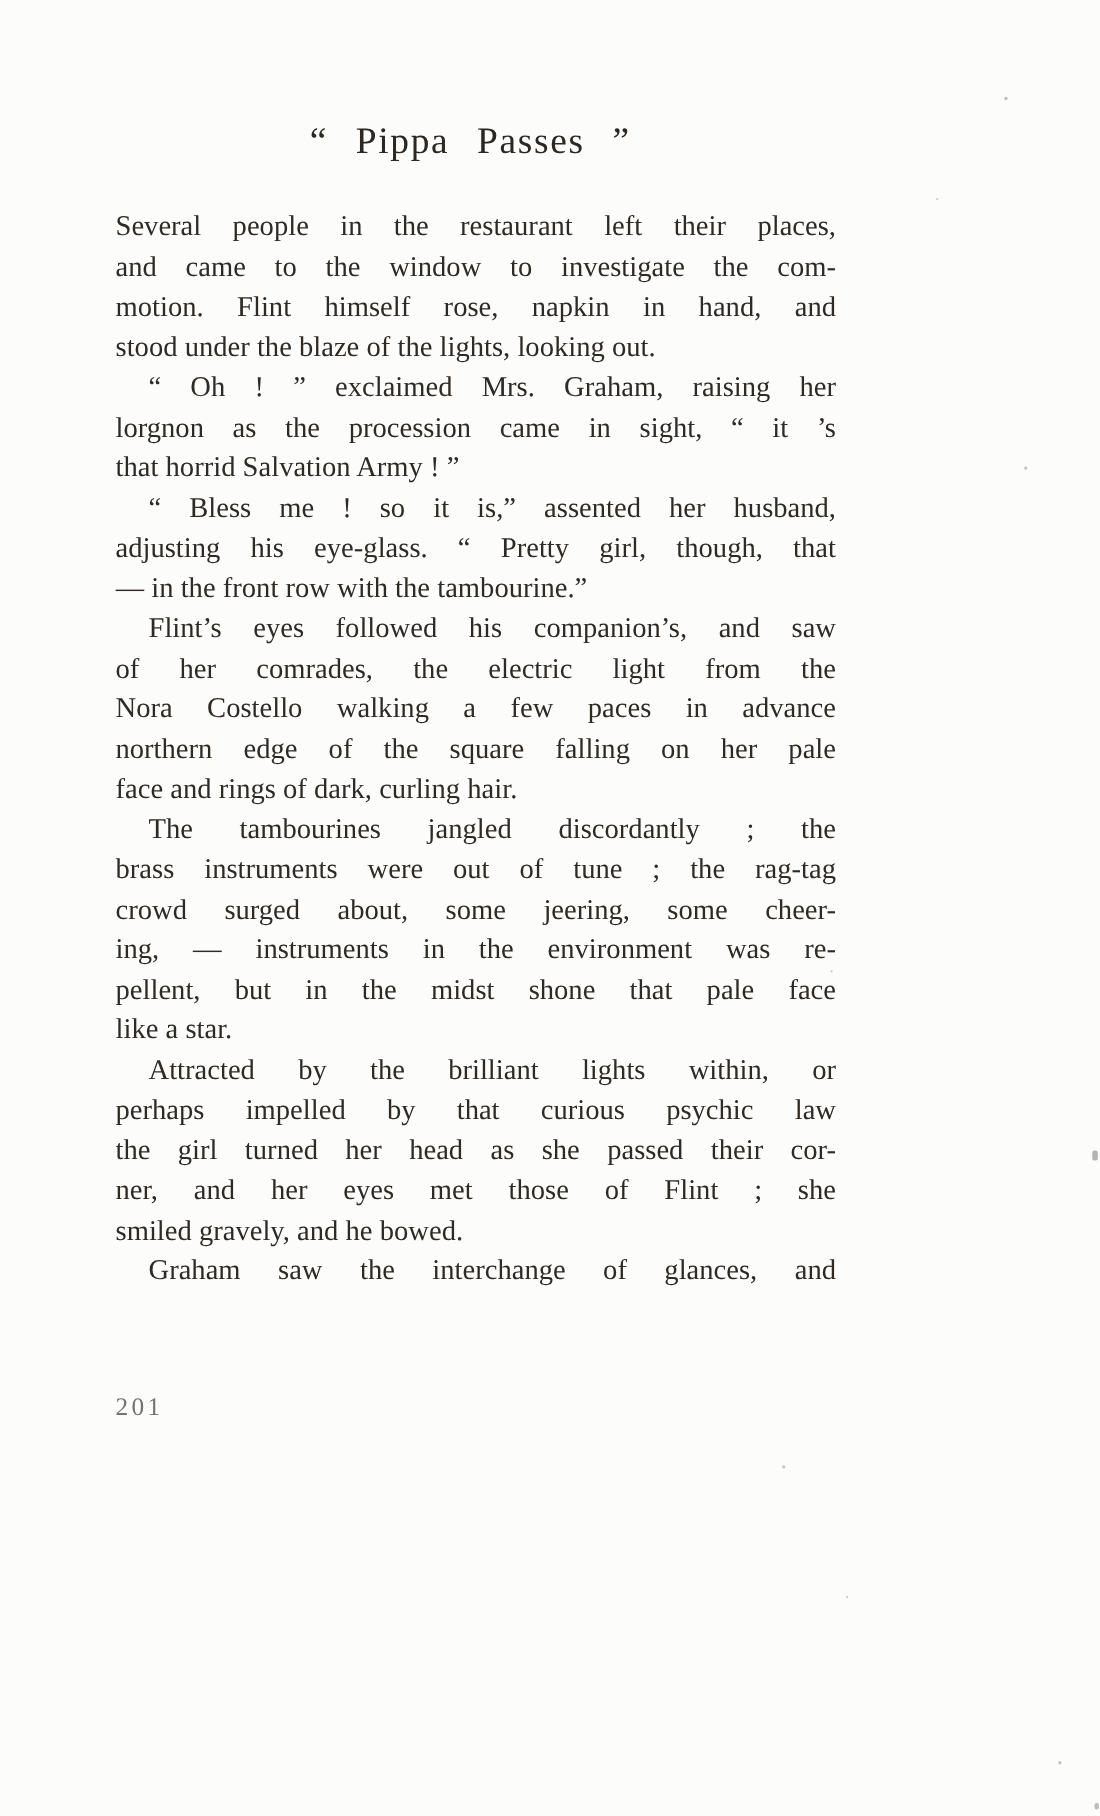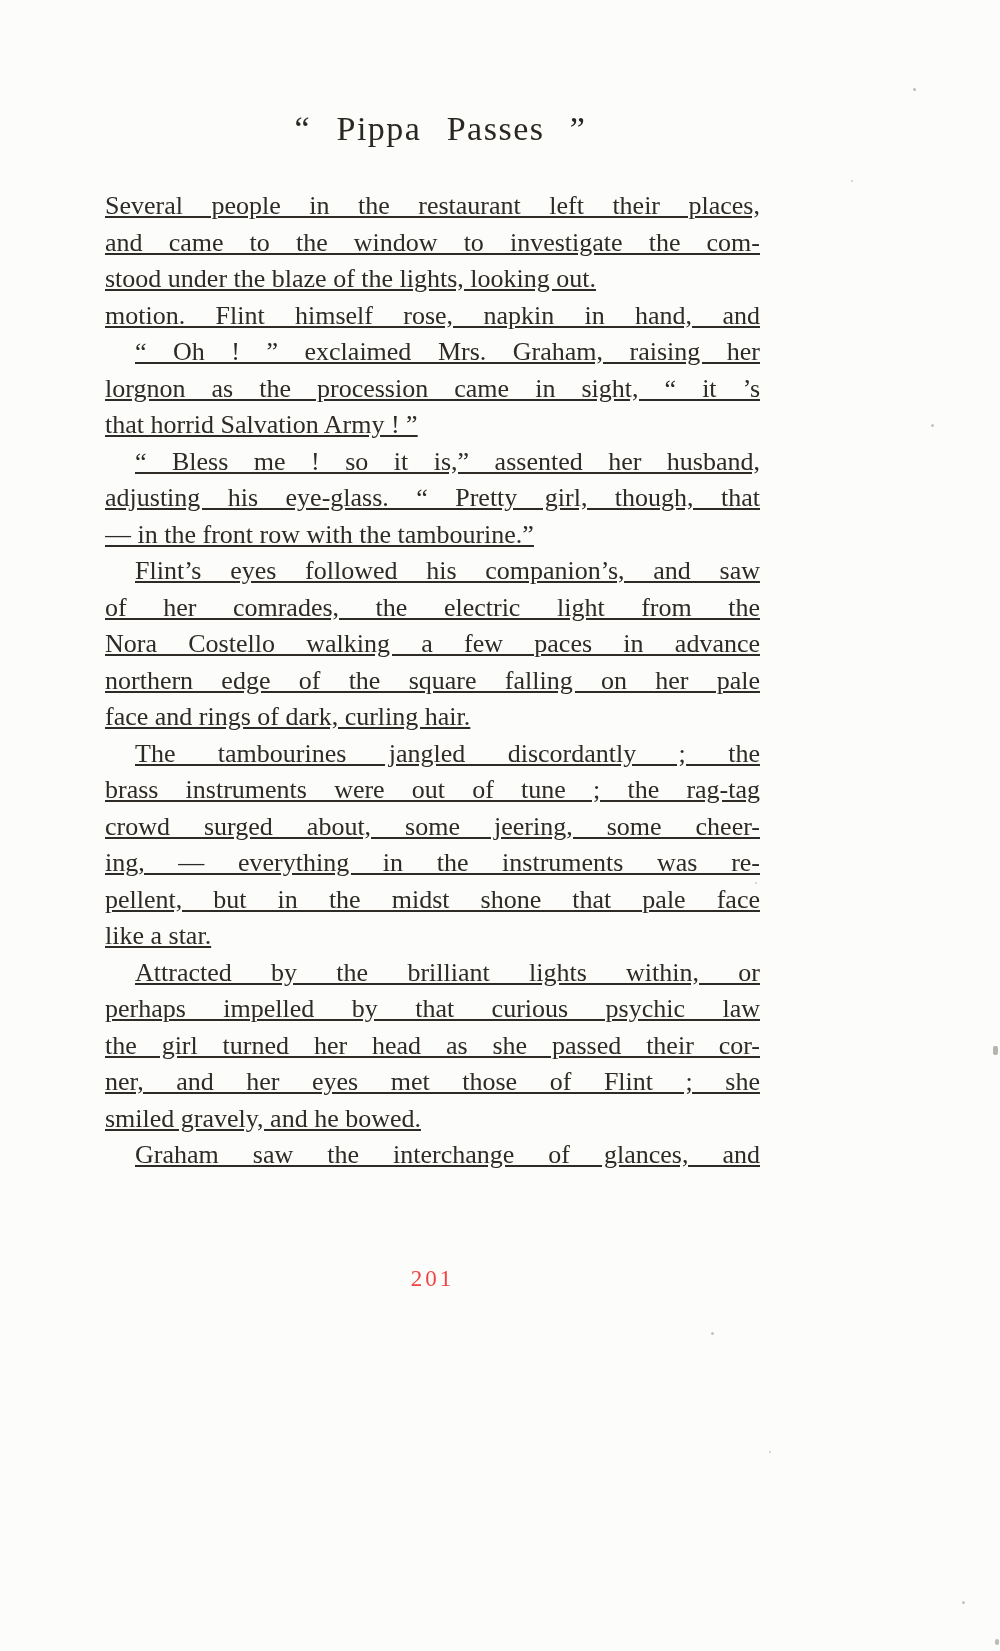--- a/index.html
+++ b/index.html
@@ -13,77 +13,76 @@
     height: 1651px;
     margin: 0 auto;
     background: #fcfcfa;
     font-family: "Liberation Serif", serif;
     color: #2e2a25;
     overflow: hidden;
   }
   .title {
     position: absolute;
     top: 110px;
-    left: 113px;
+    left: 100px;
     width: 655px;
     margin: 0;
     text-align: center;
     font-size: 34px;
     font-weight: 400;
     letter-spacing: 1.5px;
     word-spacing: 0.45em;
     color: #2b2722;
   }
   .text-block {
     position: absolute;
     top: 188px;
     left: 105px;
     width: 655px;
     font-size: 26px;
     line-height: 36.5px;
-    text-decoration: underline;
   }
   .paragraph { margin: 0; }
   .line {
     height: 36.5px;
     overflow: hidden;
     text-align: justify;
     text-align-last: justify;
     white-space: normal;
   }
   .line.para-end { text-align-last: left; }
   .line.indent { text-indent: 30px; }
   .page-number {
     position: absolute;
     top: 1266px;
     left: 105px;
     width: 655px;
-    text-align: center;
+    text-align: left;
     font-size: 23px;
     letter-spacing: 3px;
-    color: #ef4444;
+    color: #737373;
   }
   .speck {
     position: absolute;
     background: #6f6c66;
     border-radius: 50%;
   }
 </style>
 </head>
 <body>
 
 <div class="page">
   <h1 class="title">“ Pippa Passes ”</h1>
 
   <div class="text-block">
       <div class="paragraph">
         <div class="line">Several people in the restaurant left their places,</div>
         <div class="line">and came to the window to investigate the com-</div>
+        <div class="line">motion.  Flint himself rose, napkin in hand, and</div>
         <div class="line para-end">stood under the blaze of the lights, looking out.</div>
-        <div class="line">motion.  Flint himself rose, napkin in hand, and</div>
       </div>
       <div class="paragraph">
         <div class="line indent">“ Oh ! ” exclaimed Mrs. Graham, raising her</div>
         <div class="line">lorgnon as the procession came in sight, “ it ’s</div>
         <div class="line para-end">that horrid Salvation Army ! ”</div>
       </div>
       <div class="paragraph">
         <div class="line indent">“ Bless me !  so it is,” assented her husband,</div>
         <div class="line">adjusting his eye-glass. “ Pretty girl, though, that</div>
         <div class="line para-end">— in the front row with the tambourine.”</div>
@@ -92,21 +91,21 @@
         <div class="line indent">Flint’s eyes followed his companion’s, and saw</div>
         <div class="line">of her comrades, the electric light from the</div>
         <div class="line">Nora Costello walking a few paces in advance</div>
         <div class="line">northern edge of the square falling on her pale</div>
         <div class="line para-end">face and rings of dark, curling hair.</div>
       </div>
       <div class="paragraph">
         <div class="line indent">The tambourines jangled discordantly ; the</div>
         <div class="line">brass instruments were out of tune ; the rag-tag</div>
         <div class="line">crowd surged about, some jeering, some cheer-</div>
-        <div class="line">ing, — everything in the instruments was re-</div>
+        <div class="line">ing, — instruments in the environment was re-</div>
         <div class="line">pellent, but in the midst shone that pale face</div>
         <div class="line para-end">like a star.</div>
       </div>
       <div class="paragraph">
         <div class="line indent">Attracted by the brilliant lights within, or</div>
         <div class="line">perhaps impelled by that curious psychic law</div>
         <div class="line">the girl turned her head as she passed their cor-</div>
         <div class="line">ner, and her eyes met those of Flint ; she</div>
         <div class="line para-end">smiled gravely, and he bowed.</div>
       </div>

